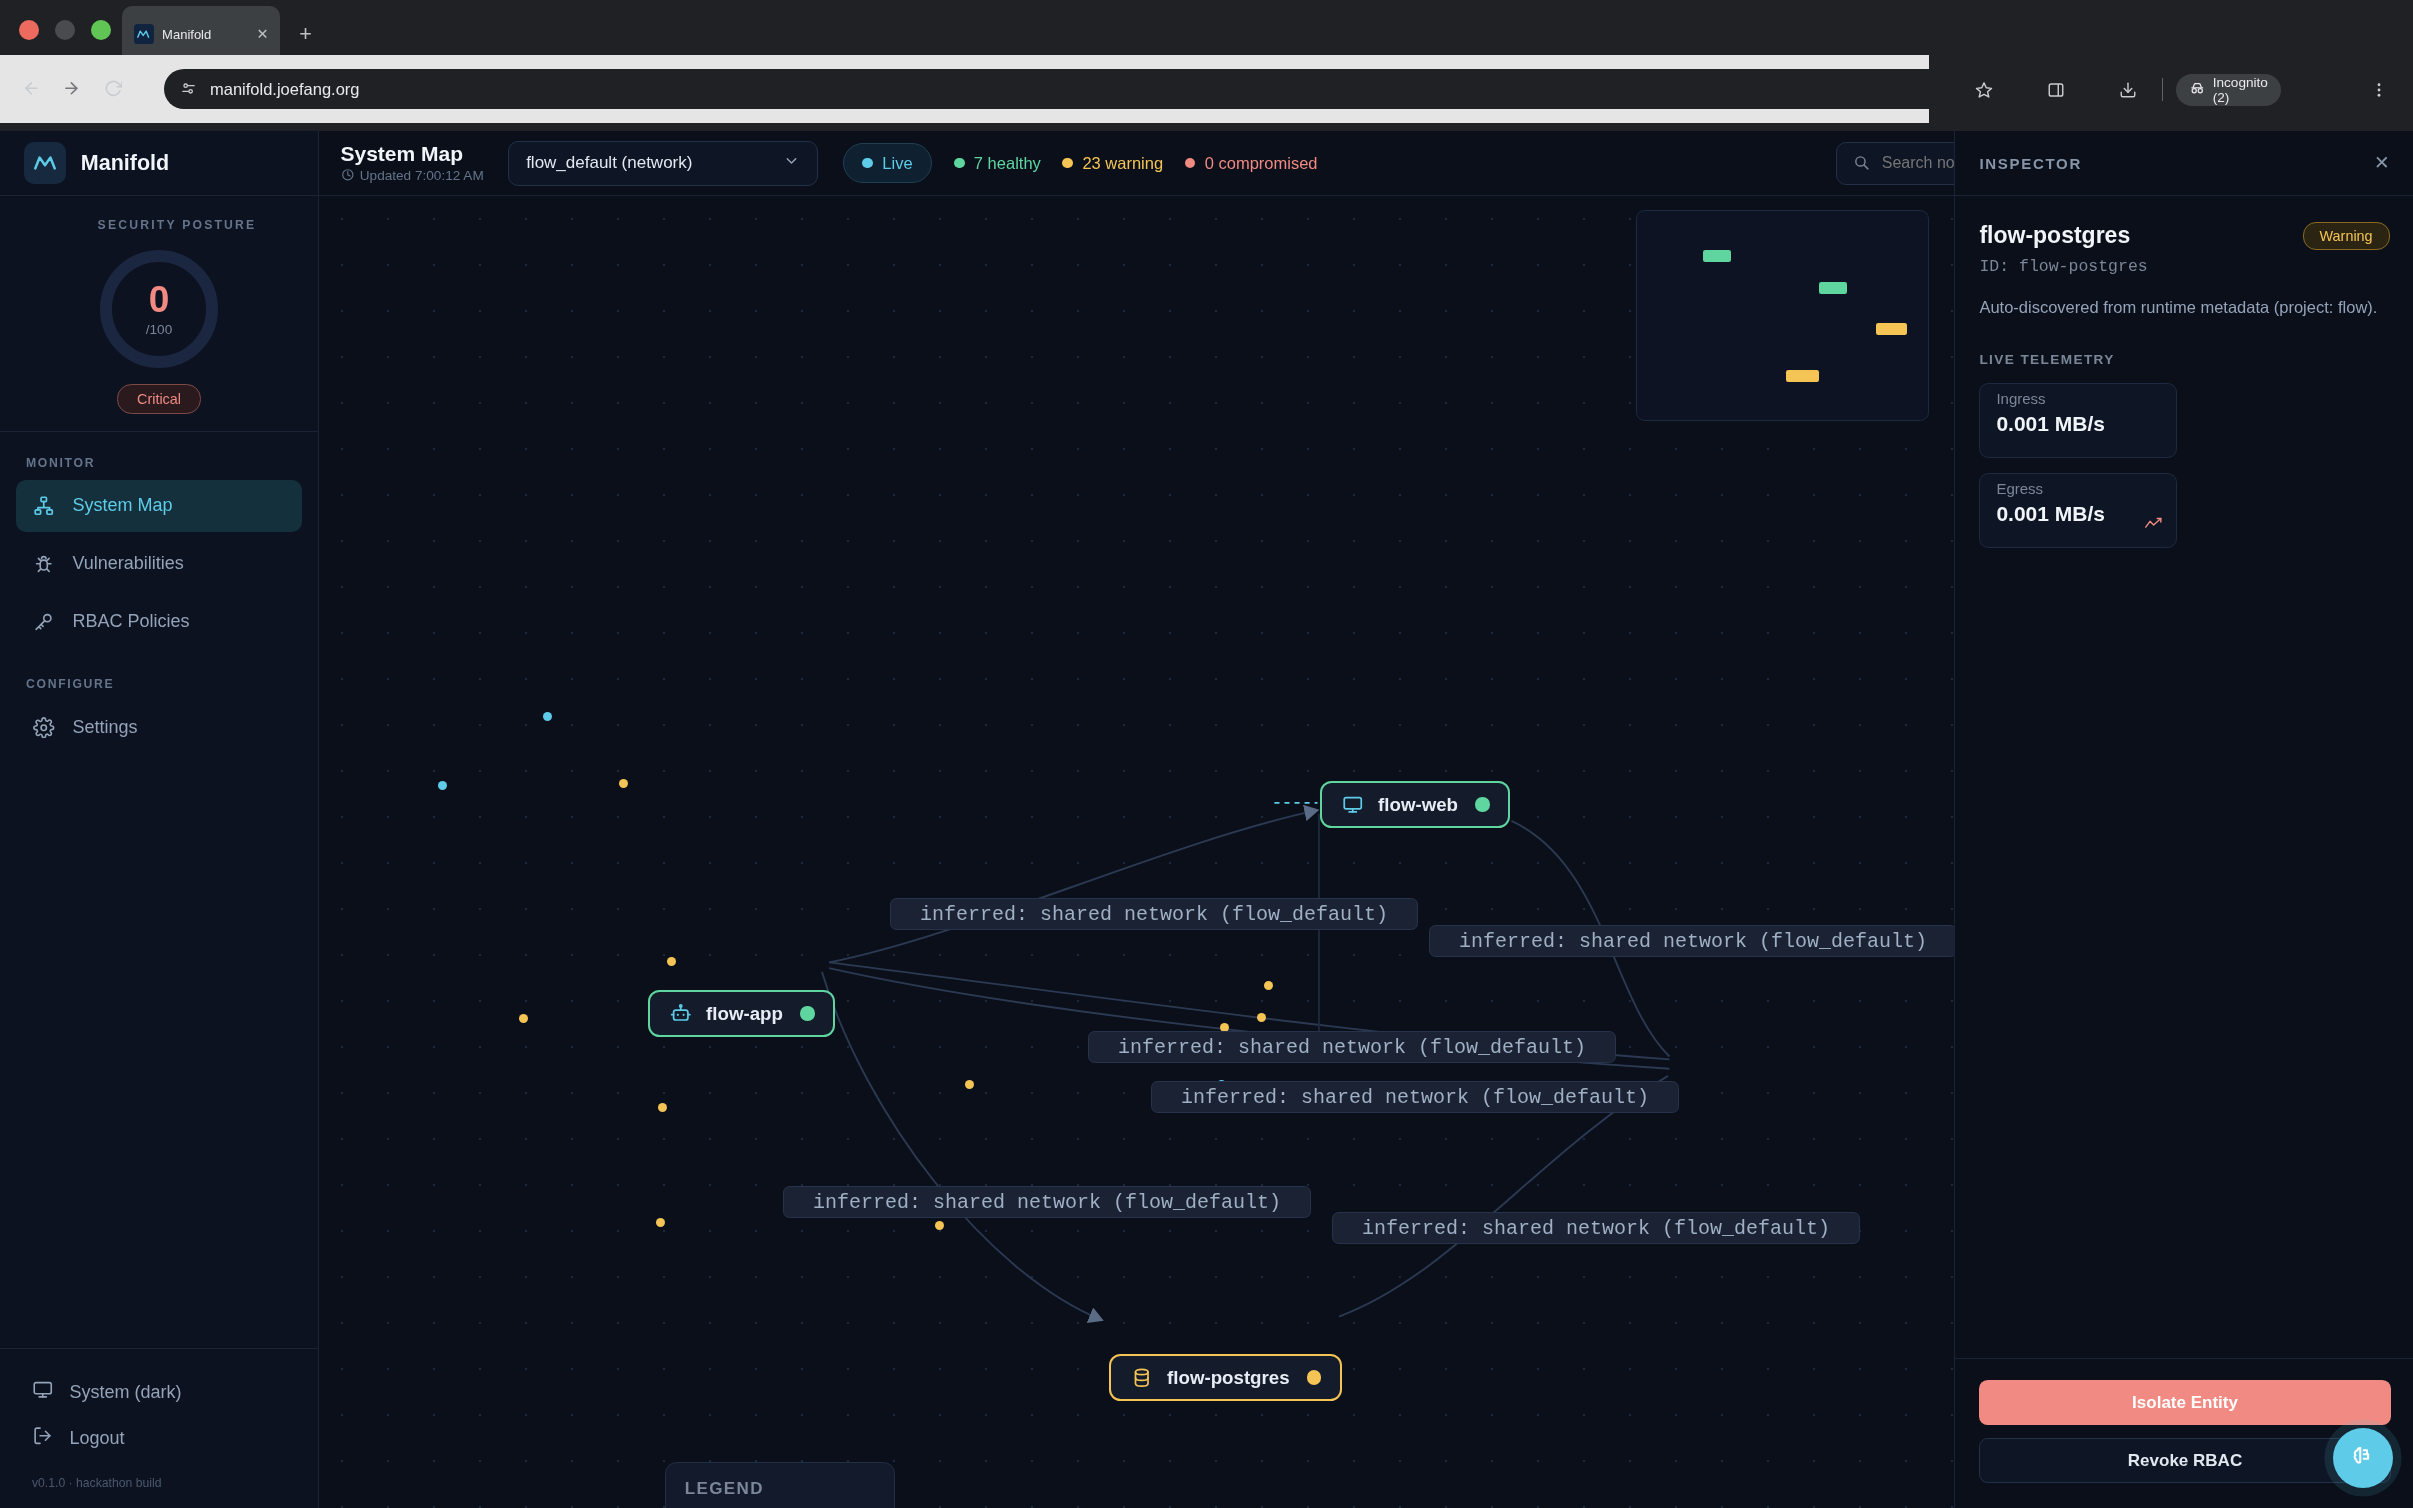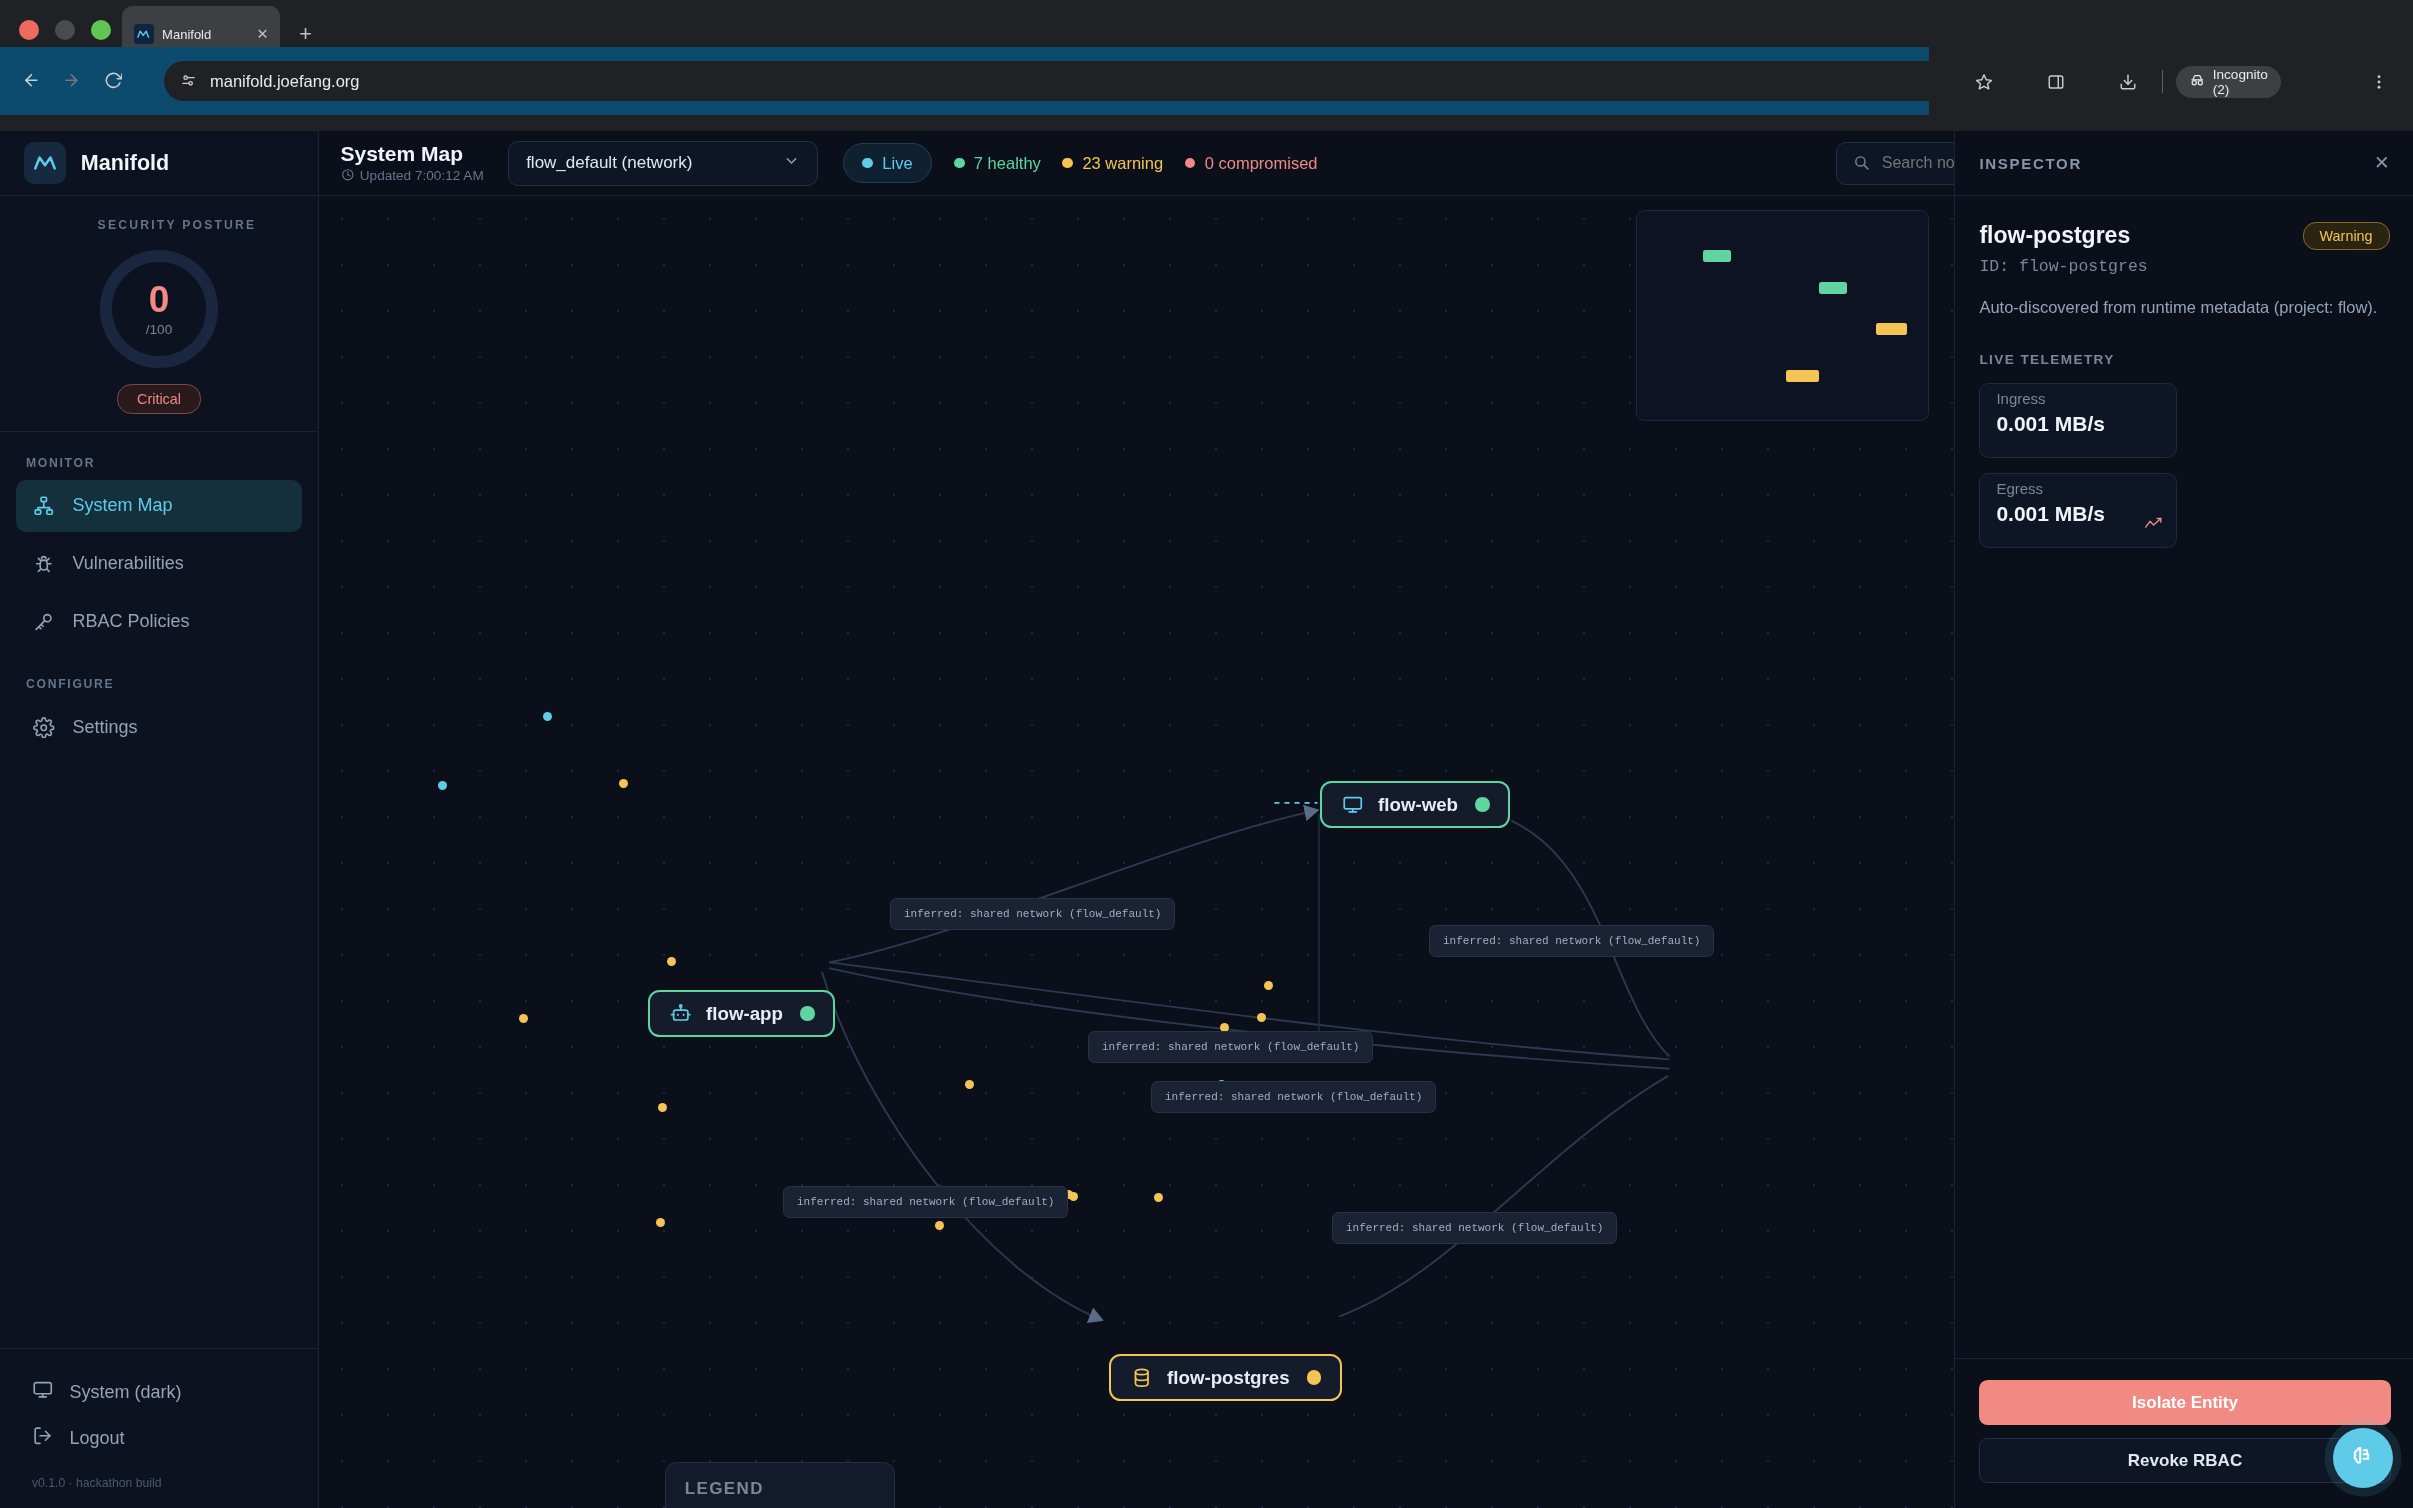--- a/index.html
+++ b/index.html
@@ -23,21 +23,21 @@
     background:#3c4043; border-radius:10px 10px 0 0;
     display:flex; align-items:center; padding:0 11.5px; gap:8.6px;
   }
   #tab-favicon { width:20px; height:20px; border-radius:3.6px; background:#10243f;
     display:flex; align-items:center; justify-content:center; flex:0 0 auto; }
   #tab-title { color:#e8eaed; font-size:13px; white-space:nowrap; overflow:hidden;
     text-overflow:ellipsis; flex:1 1 auto; }
   #tab-close { color:#bdc1c6; font-size:14.4px; line-height:1; flex:0 0 auto; }
   #tab-new { position:absolute; left:287px; top:16px; width:37px; height:37px;
     color:#bdc1c6; font-size:21.5px; display:flex; align-items:center; justify-content:center; }
-  #toolbar { position:absolute; left:0; top:47px; width:1929px; height:68px; background:#0c4a6e; }
+  #toolbar { position:absolute; left:0; top:55px; width:1929px; height:68px; background:#e5e5e5; }
   .nav-btn { position:absolute; top:18.7px; width:30px; height:30px; display:flex;
     align-items:center; justify-content:center; color:#c9ccd0; }
   #nav-back { left:16px; } #nav-fwd { left:56px; color:#75777b; } #nav-reload { left:98px; }
   #omnibox { position:absolute; left:164px; top:14.4px; width:1824px; height:40px;
     background:#202124; border-radius:20px; display:flex; align-items:center; padding:0 16px; gap:13px; }
   #omnibox-url { color:#e8eaed; font-size:16.5px; }
   .tb-icon { position:absolute; top:18.7px; width:32px; height:32px; display:flex;
     align-items:center; justify-content:center; color:#c9ccd0; }
   #tb-star { left:1968px; } #tb-sidepanel { left:2040px; } #tb-download { left:2112px; }
   #tb-divider { position:absolute; left:2162px; top:23px; width:1.4px; height:23px; background:#5f6368; }
@@ -113,21 +113,21 @@
   .node { position:absolute; height:47px; border-radius:11.5px; background:#141c2c;
     display:flex; align-items:center; gap:13px; padding:0 18.7px;
     color:#e8edf5; font-size:18.7px; font-weight:bold; white-space:nowrap; }
   .node.green { border:2.2px solid #5fd6a0; }
   .node.amber { border:2.2px solid #f4c454; }
   .node .nic { width:24.4px; height:24.4px; display:flex; align-items:center; justify-content:center; flex:0 0 auto; }
   .node .sdot { width:14.4px; height:14.4px; border-radius:50%; flex:0 0 auto; margin-left:4.3px; }
 
   .edge-label { position:absolute; height:32px; border-radius:6.5px;
     background:#1a2234; border:0.7px solid #27334a; display:flex; align-items:center;
-    padding:0 13px; color:#9fb0c4; font-size:11px; white-space:nowrap; }
+    padding:0 29px; color:#9fb0c4; font-size:20px; white-space:nowrap; }
   .flowdot { position:absolute; width:9.3px; height:9.3px; border-radius:50%; }
 
   #legend { position:absolute; left:346px; top:1266px; width:230px;
     background:#121a2b; border:0.7px solid #222e44; border-radius:11.5px; padding:16px 18.7px; }
   #legend-title { color:#7b8798; font-size:17px; letter-spacing:1.4px; font-weight:bold; margin-bottom:11.5px; }
   .leg-row { display:flex; align-items:center; gap:12.2px; margin-bottom:9.3px;
     color:#94a3b8; font-size:16px; }
 
   
   #inspector { position:absolute; left:1954px; top:0; width:460px; height:1378px;

